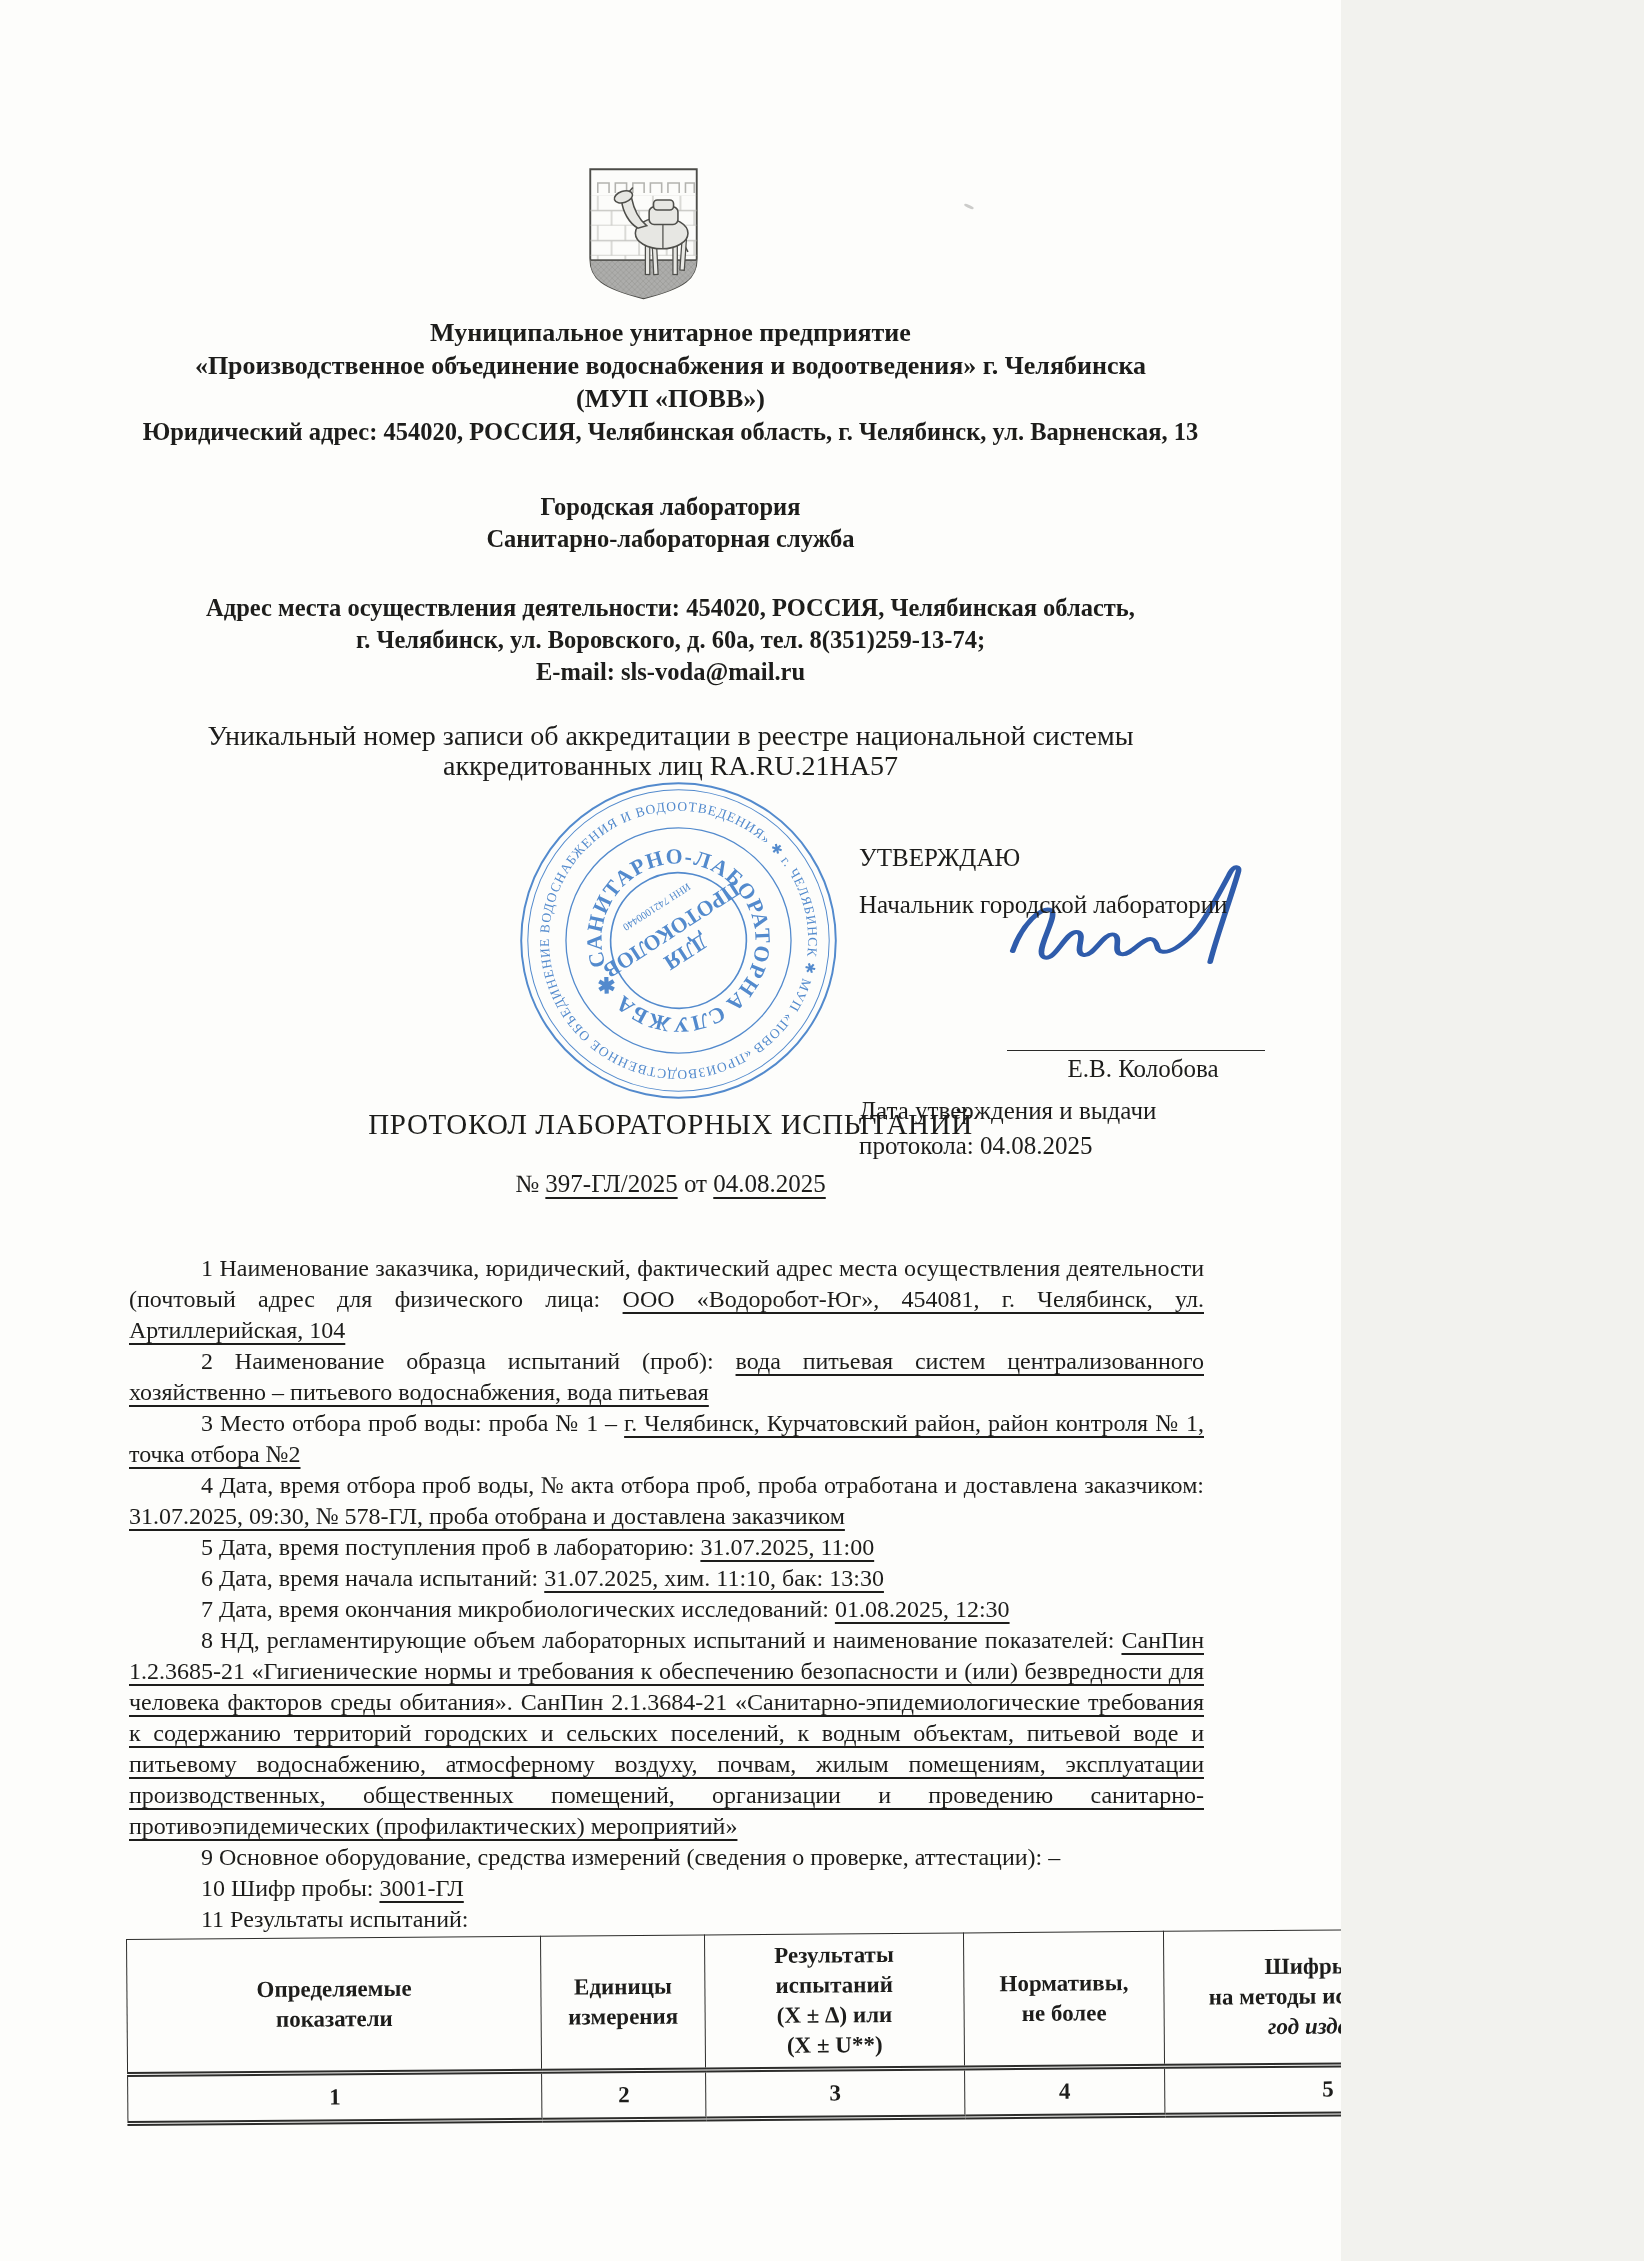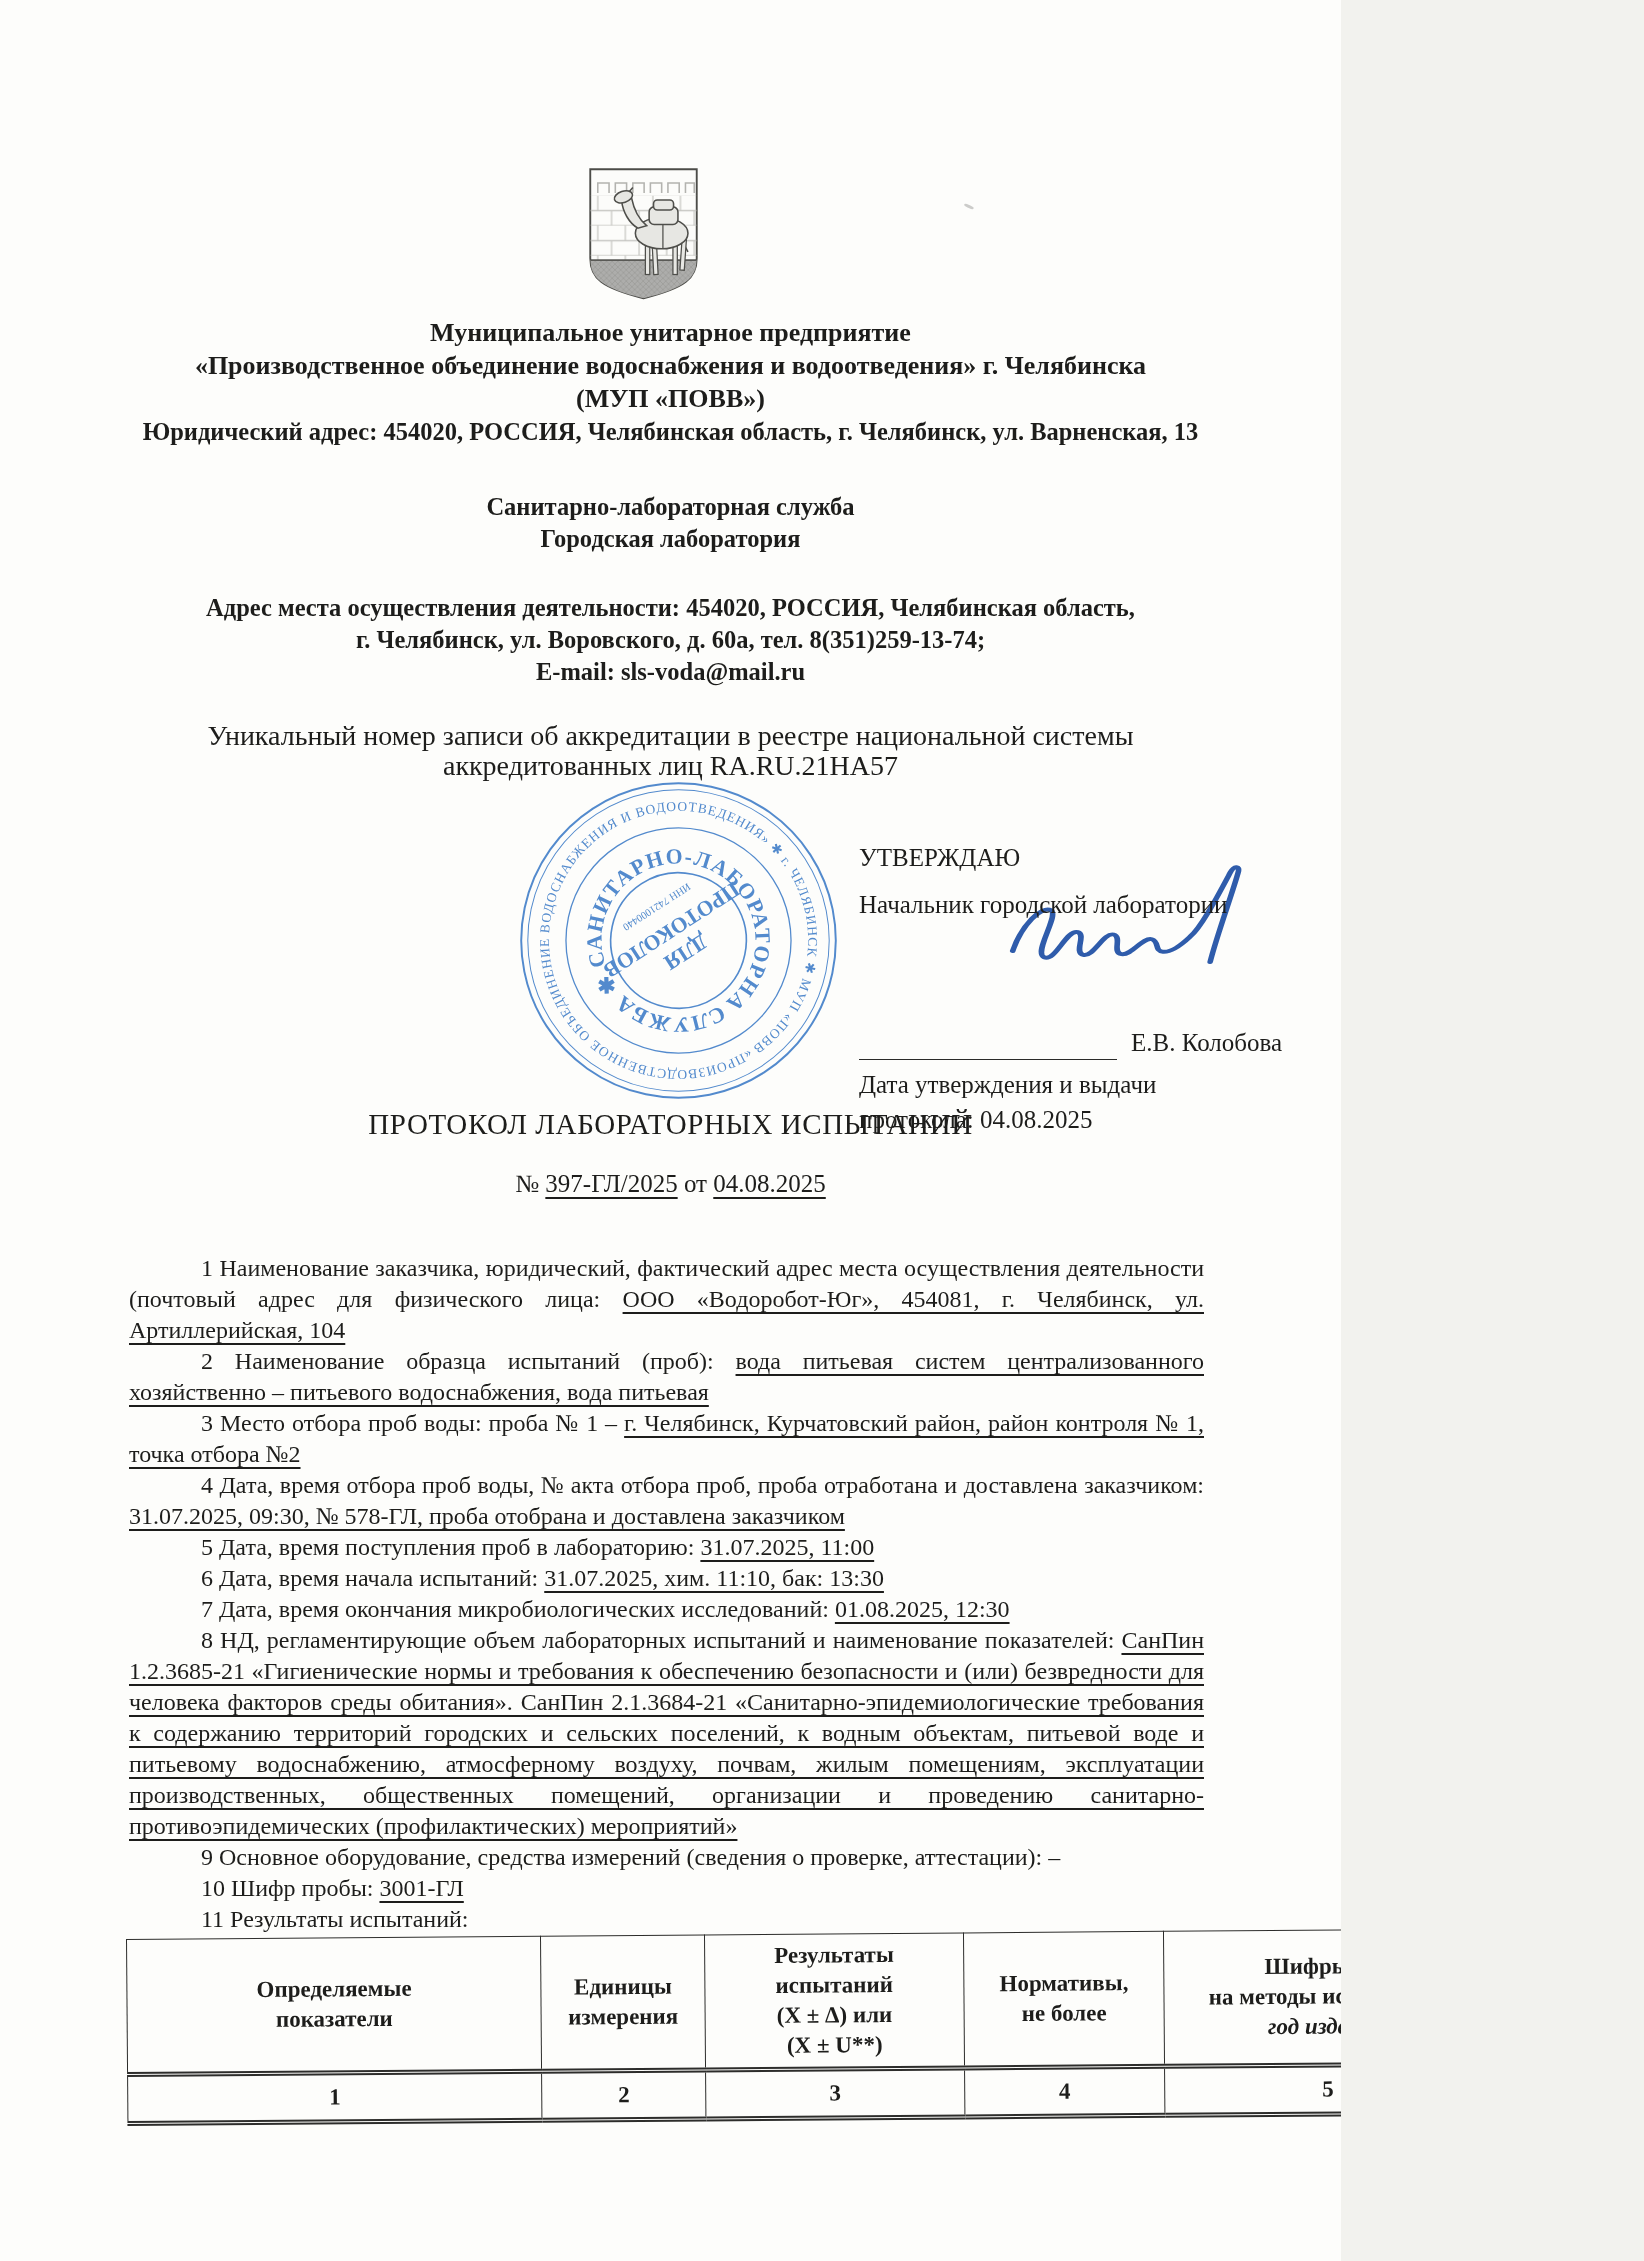--- a/index.html
+++ b/index.html
@@ -23,21 +23,21 @@
   .org-block{margin-top:9px;font-weight:bold;font-size:26px;line-height:33px;}
   .org-block .addr{font-size:24.5px;}
   .service-block{margin-top:43px;font-weight:bold;font-size:24.5px;line-height:32px;}
   .activity-block{margin-top:37px;font-weight:bold;font-size:24.5px;line-height:32px;}
   .accr-block{margin-top:33px;font-size:28px;line-height:30px;}
   .approval-zone{position:relative;height:327px;}
   .stamp-svg{position:absolute;left:514px;top:-5.2px;opacity:0.88;}
   .approval-text{position:absolute;left:859px;top:59px;width:554px;font-size:25px;line-height:35px;}
   .approval-text .pos{margin-top:11.6px;}
   .sig-spacer{height:103px;}
-  .sig-row{display:flex;align-items:flex-end;}
+  .sig-row{display:flex;align-items:center;flex-direction:column;}
   .sig-line{display:inline-block;width:258px;border-bottom:1.9px solid #2a2a28;height:1em;}
   .sig-name{margin-left:14px;}
   .date-block{margin-top:7.7px;}
   .signature-svg{position:absolute;left:997px;top:82px;}
   .doc-title{font-size:29px;font-weight:normal;letter-spacing:0.6px;line-height:32px;}
   .num-line{margin-top:27px;font-size:25px;line-height:33px;}
   .u{text-decoration:underline;text-decoration-thickness:1.9px;text-underline-offset:4.5px;}
   .paragraphs{margin-top:53px;padding:0 137px 0 129px;font-size:24px;line-height:31px;text-align:justify;}
   .paragraphs p{margin:0;text-indent:72px;}
   .results-table{
@@ -115,22 +115,22 @@
   </div>
 
   <div class="org-block center">
     <div>Муниципальное унитарное предприятие</div>
     <div>«Производственное объединение водоснабжения и водоотведения» г. Челябинска</div>
     <div>(МУП «ПОВВ»)</div>
     <div class="addr">Юридический адрес: 454020, РОССИЯ, Челябинская область, г. Челябинск, ул. Варненская, 13</div>
   </div>
 
   <div class="service-block center">
+    <div>Городская лаборатория</div>
     <div>Санитарно-лабораторная служба</div>
-    <div>Городская лаборатория</div>
   </div>
 
   <div class="activity-block center">
     <div>Адрес места осуществления деятельности: 454020, РОССИЯ, Челябинская область,</div>
     <div>г. Челябинск, ул. Воровского, д. 60а, тел. 8(351)259-13-74;</div>
     <div>E-mail: sls-voda@mail.ru</div>
   </div>
 
   <div class="accr-block center">
     <div>Уникальный номер записи об аккредитации в реестре национальной системы</div>

